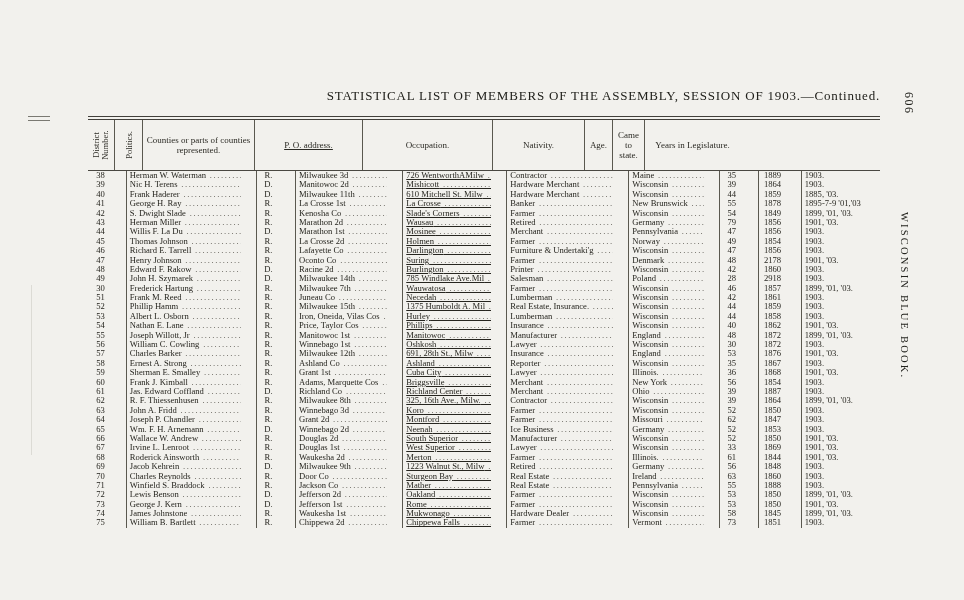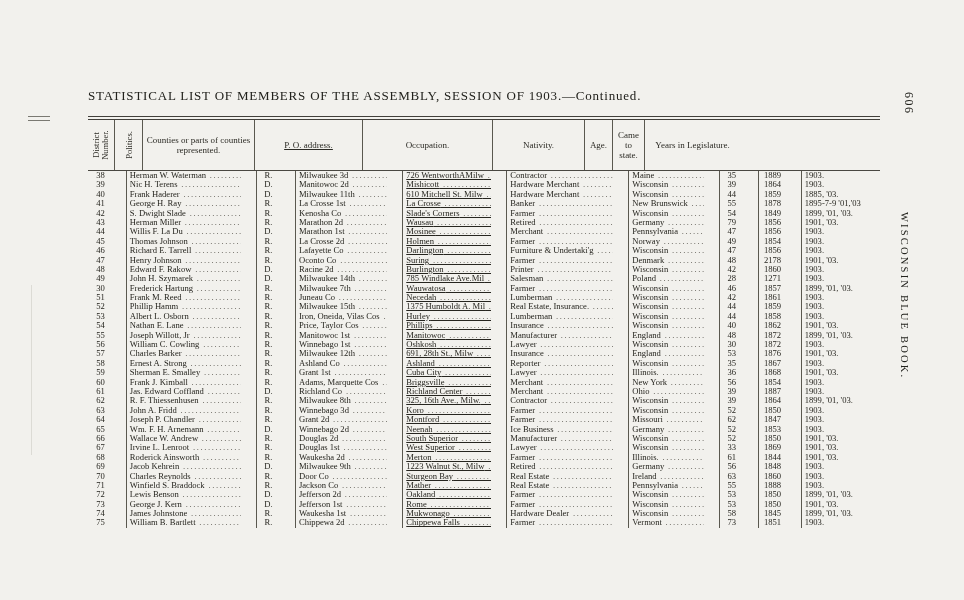--- a/index.html
+++ b/index.html
@@ -4,21 +4,21 @@
 <style>
   html,body { margin:0; padding:0; }
   body { width:964px; height:600px; background:#e7e6e2; font-family:"Liberation Serif", serif; }
   .page { position:relative; width:964px; height:600px; background:#f2f1ed; overflow:hidden; }
 
   
   .gutter-line { position:absolute; left:31px; top:285px; width:1px; height:170px; background:#dcdbd5; }
   .rule-stub { position:absolute; left:28px; top:116px; width:22px; height:3px;
                border-top:1px solid #7a7972; border-bottom:1px solid #7a7972; }
 
-  .title { position:absolute; top:88px; left:88px; width:792px; text-align:left;
+  .title { position:absolute; top:88px; left:88px; width:792px; text-align:right;
            font-size:13px; letter-spacing:0.8px; color:#21211c; white-space:nowrap; }
 
   .folio { position:absolute; left:901px; top:92px; writing-mode:vertical-rl;
            font-size:12px; letter-spacing:1.5px; color:#23231e; }
   .side-title { position:absolute; left:899px; top:212px; writing-mode:vertical-rl;
            font-size:10.5px; letter-spacing:2.2px; color:#23231e; }
 
   .tablewrap { position:absolute; left:88px; top:116px; width:792px; }
   .doublerule { height:2px; border-top:1px solid #413f3a; border-bottom:1px solid #413f3a; }
 
@@ -221,21 +221,21 @@
         </div>
         <div class="trow">
           <div class="tcell c0 num"><span>49</span></div>
           <div class="tcell c1 ld"><span>John H. Szymarek</span></div>
           <div class="tcell c2 ctr"><span>D.</span></div>
           <div class="tcell c3 ld"><span>Milwaukee 14th</span></div>
           <div class="tcell c4 ld"><span>785 Windlake Ave.Mil</span></div>
           <div class="tcell c5 ld"><span>Salesman</span></div>
           <div class="tcell c6 ld"><span>Poland</span></div>
           <div class="tcell c7 ctr"><span>28</span></div>
-          <div class="tcell c8 ctr"><span>1271</span></div>
+          <div class="tcell c8 ctr"><span>2918</span></div>
           <div class="tcell c9"><span>1903.</span></div>
         </div>
         <div class="trow">
           <div class="tcell c0 num"><span>30</span></div>
           <div class="tcell c1 ld"><span>Frederick Hartung</span></div>
           <div class="tcell c2 ctr"><span>R.</span></div>
           <div class="tcell c3 ld"><span>Milwaukee 7th</span></div>
           <div class="tcell c4 ld"><span>Wauwatosa</span></div>
           <div class="tcell c5 ld"><span>Farmer</span></div>
           <div class="tcell c6 ld"><span>Wisconsin</span></div>

